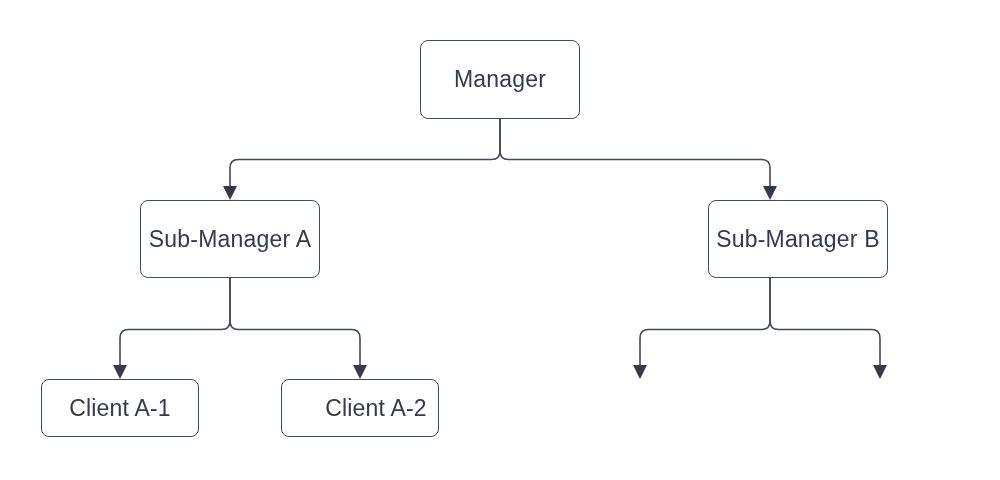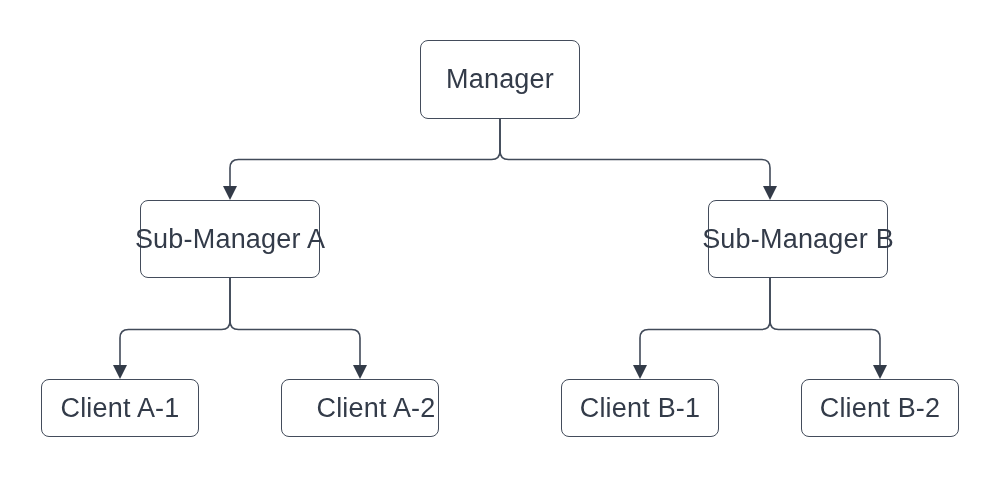--- a/index.html
+++ b/index.html
@@ -35,21 +35,21 @@
   }
   .node {
     position: absolute;
     box-sizing: border-box;
     background: #ffffff;
     border: 1.5px solid #434c5b;
     border-radius: 8px;
     display: flex;
     align-items: center;
     justify-content: center;
-    font-size: 27px;
+    font-size: 23px;
     color: #333b49;
     letter-spacing: 0.2px;
     white-space: nowrap;
   }
   .node-manager   { left: 420px; top: 40px;  width: 160px; height: 79px; }
   .node-sub-a     { left: 140px; top: 200px; width: 180px; height: 78px; text-align: right; }
   .node-sub-b     { left: 680px; top: 200px; width: 180px; height: 78px; margin-left: 28px; }
   .node-client-a1 { left: 41px;  top: 379px; width: 158px; height: 58px; }
   .node-client-a2 { left: 281px; top: 379px; width: 158px; height: 58px; padding-left: 32px; }
   .node-client-b1 { left: 561px; top: 379px; width: 158px; height: 58px; }
@@ -100,21 +100,15 @@
   </div>
 
   <div class="node node-client-a1">
     <span>Client A-1</span>
   </div>
 
   <div class="node node-client-a2">
     <span>Client A-2</span>
   </div>
 
-  <div class="node node-client-b1">
-    <span>Client B-1</span>
-  </div>
 
-  <div class="node node-client-b2">
-    <span>Client B-2</span>
-  </div>
 
 </div>
 
 </body></html>

